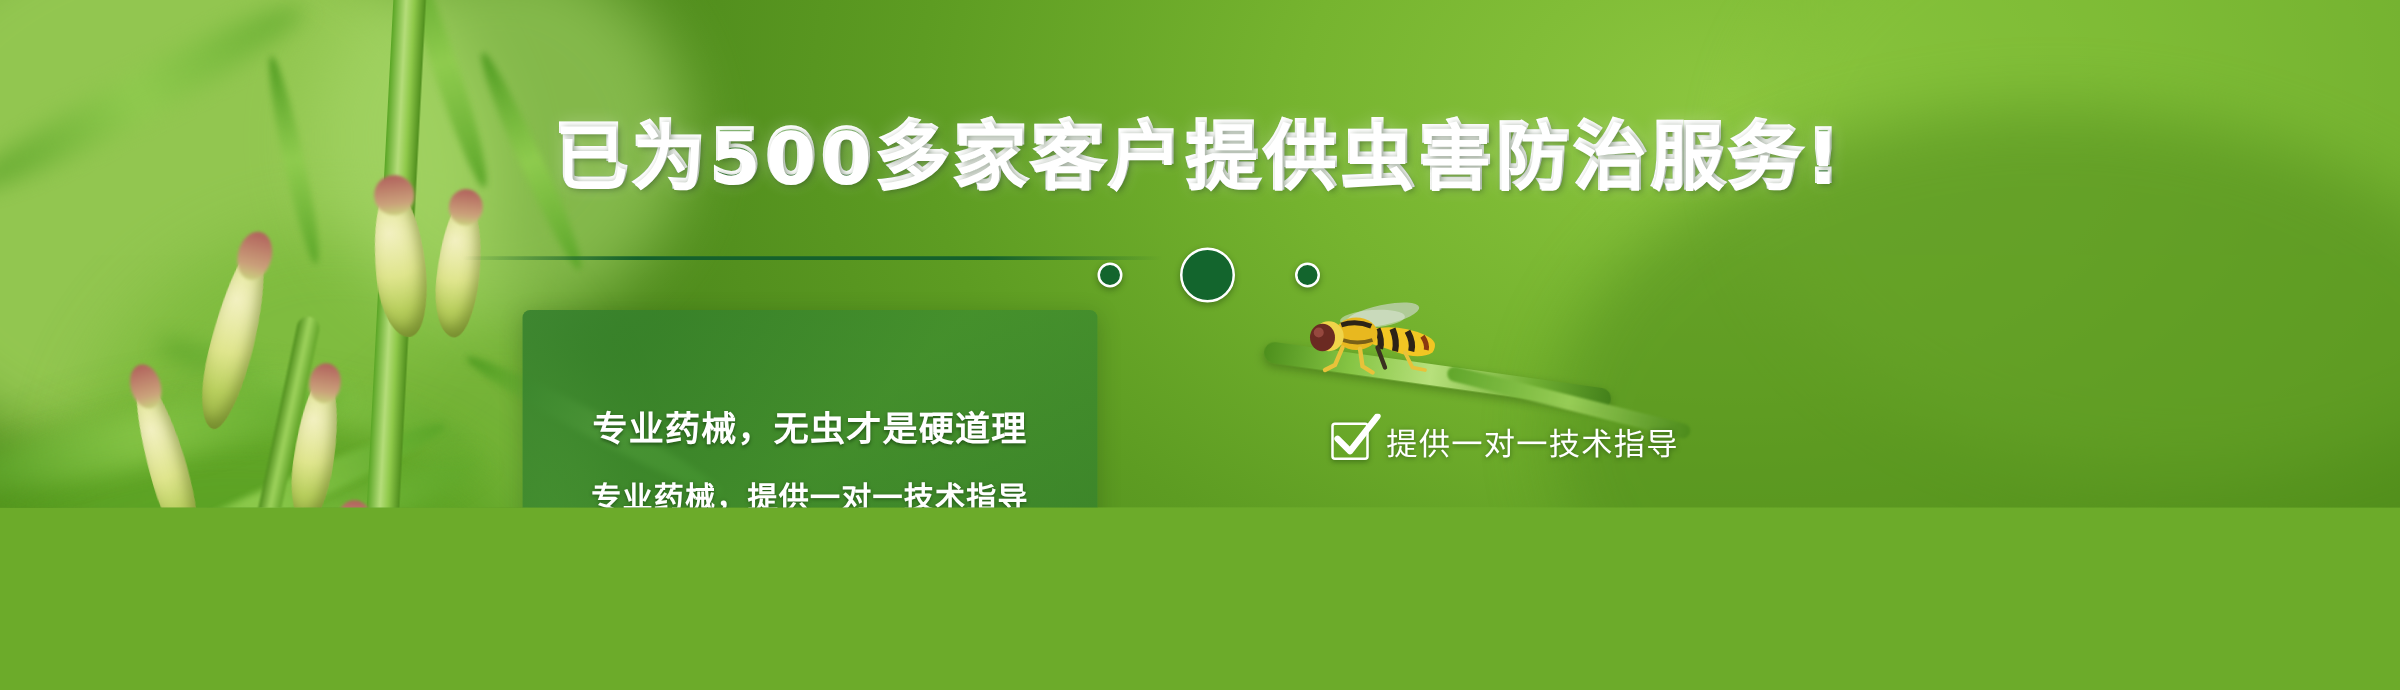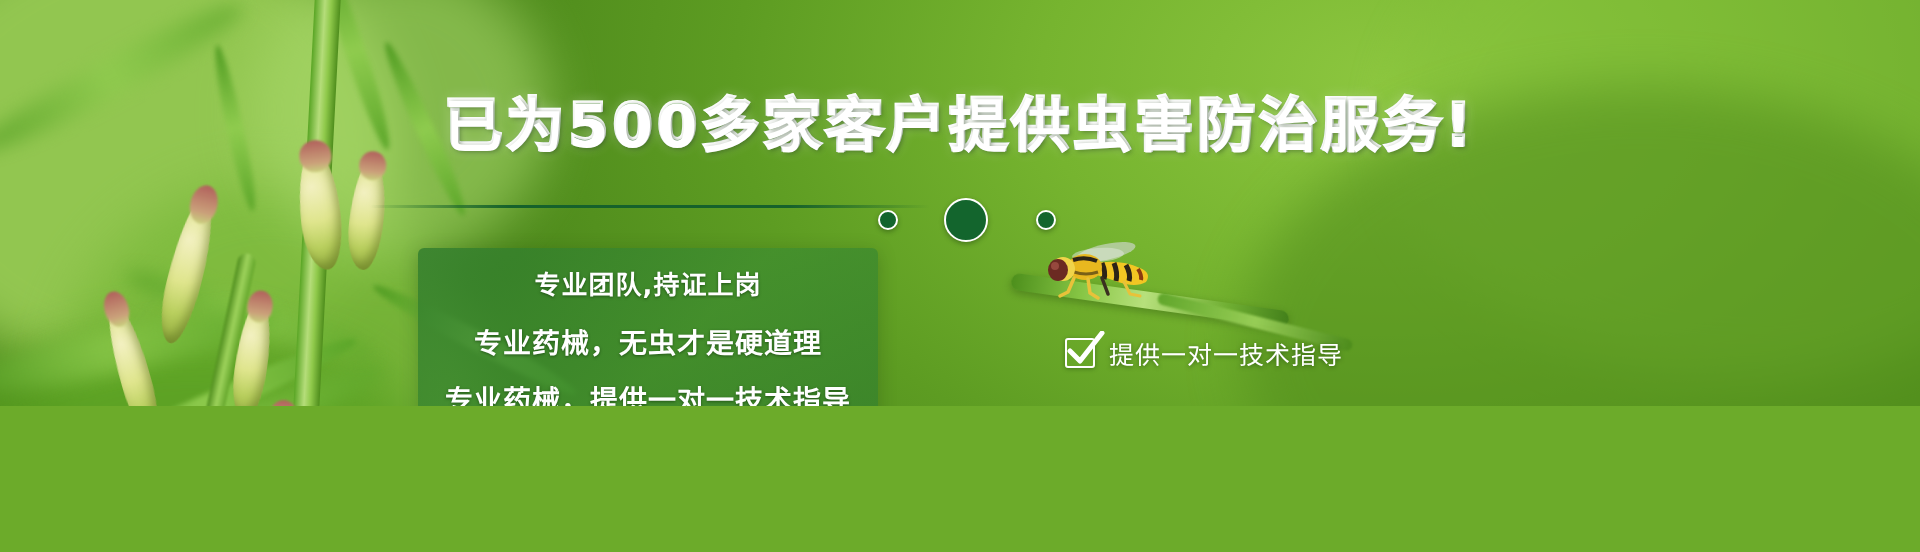--- a/index.html
+++ b/index.html
@@ -93,21 +93,21 @@
     box-shadow:0 4px 18px rgba(20,50,10,.25);
   }
   .panel .line{
     color:#ffffff; font-weight:700; white-space:nowrap;
     font-family:"DejaVu Sans","Liberation Sans",sans-serif;
     text-shadow:0 1px 3px rgba(10,40,5,.55);
     position:absolute; left:50%; transform:translateX(-50%);
   }
   .panel .l1{ top:16px;  font-size:26px; letter-spacing:1px; }
   .panel .l2{ top:73px;  font-size:28px; letter-spacing:1px; }
-  .panel .l3{ top:130px; font-size:28px; letter-spacing:1px; }
+  .panel .l3{ top:130px; font-size:24px; letter-spacing:1px; }
 
   
   .checklist{ position:absolute; left:1065px; top:335px; }
   .check-row{ display:flex; align-items:center; margin-bottom:26px; }
   .check-box{ width:30px; height:30px; border:2px solid #ffffff; border-radius:3px;
               position:relative; flex:0 0 auto; margin-right:14px;
               box-shadow:0 1px 4px rgba(10,40,5,.35); }
   .check-box svg{ position:absolute; left:-2px; top:-9px; }
   .check-text{ color:#ffffff; font-size:25px; letter-spacing:1px; white-space:nowrap;
                font-family:"DejaVu Sans","Liberation Sans",sans-serif;
@@ -214,21 +214,20 @@
   </h1>
 
   <div class="divider"></div>
   <div class="dots">
     <span class="dot s1"></span>
     <span class="dot big"></span>
     <span class="dot s2"></span>
   </div>
 
   <div class="panel">
-    <div class="line l1">专业团队,持证上岗</div>
     <div class="line l2">专业药械，无虫才是硬道理</div>
     <div class="line l3">专业药械，提供一对一技术指导</div>
   </div>
 
   <div class="checklist">
 
 
     <div class="check-row">
       <span class="check-box">
         <svg width="40" height="40" viewBox="0 0 40 40">

